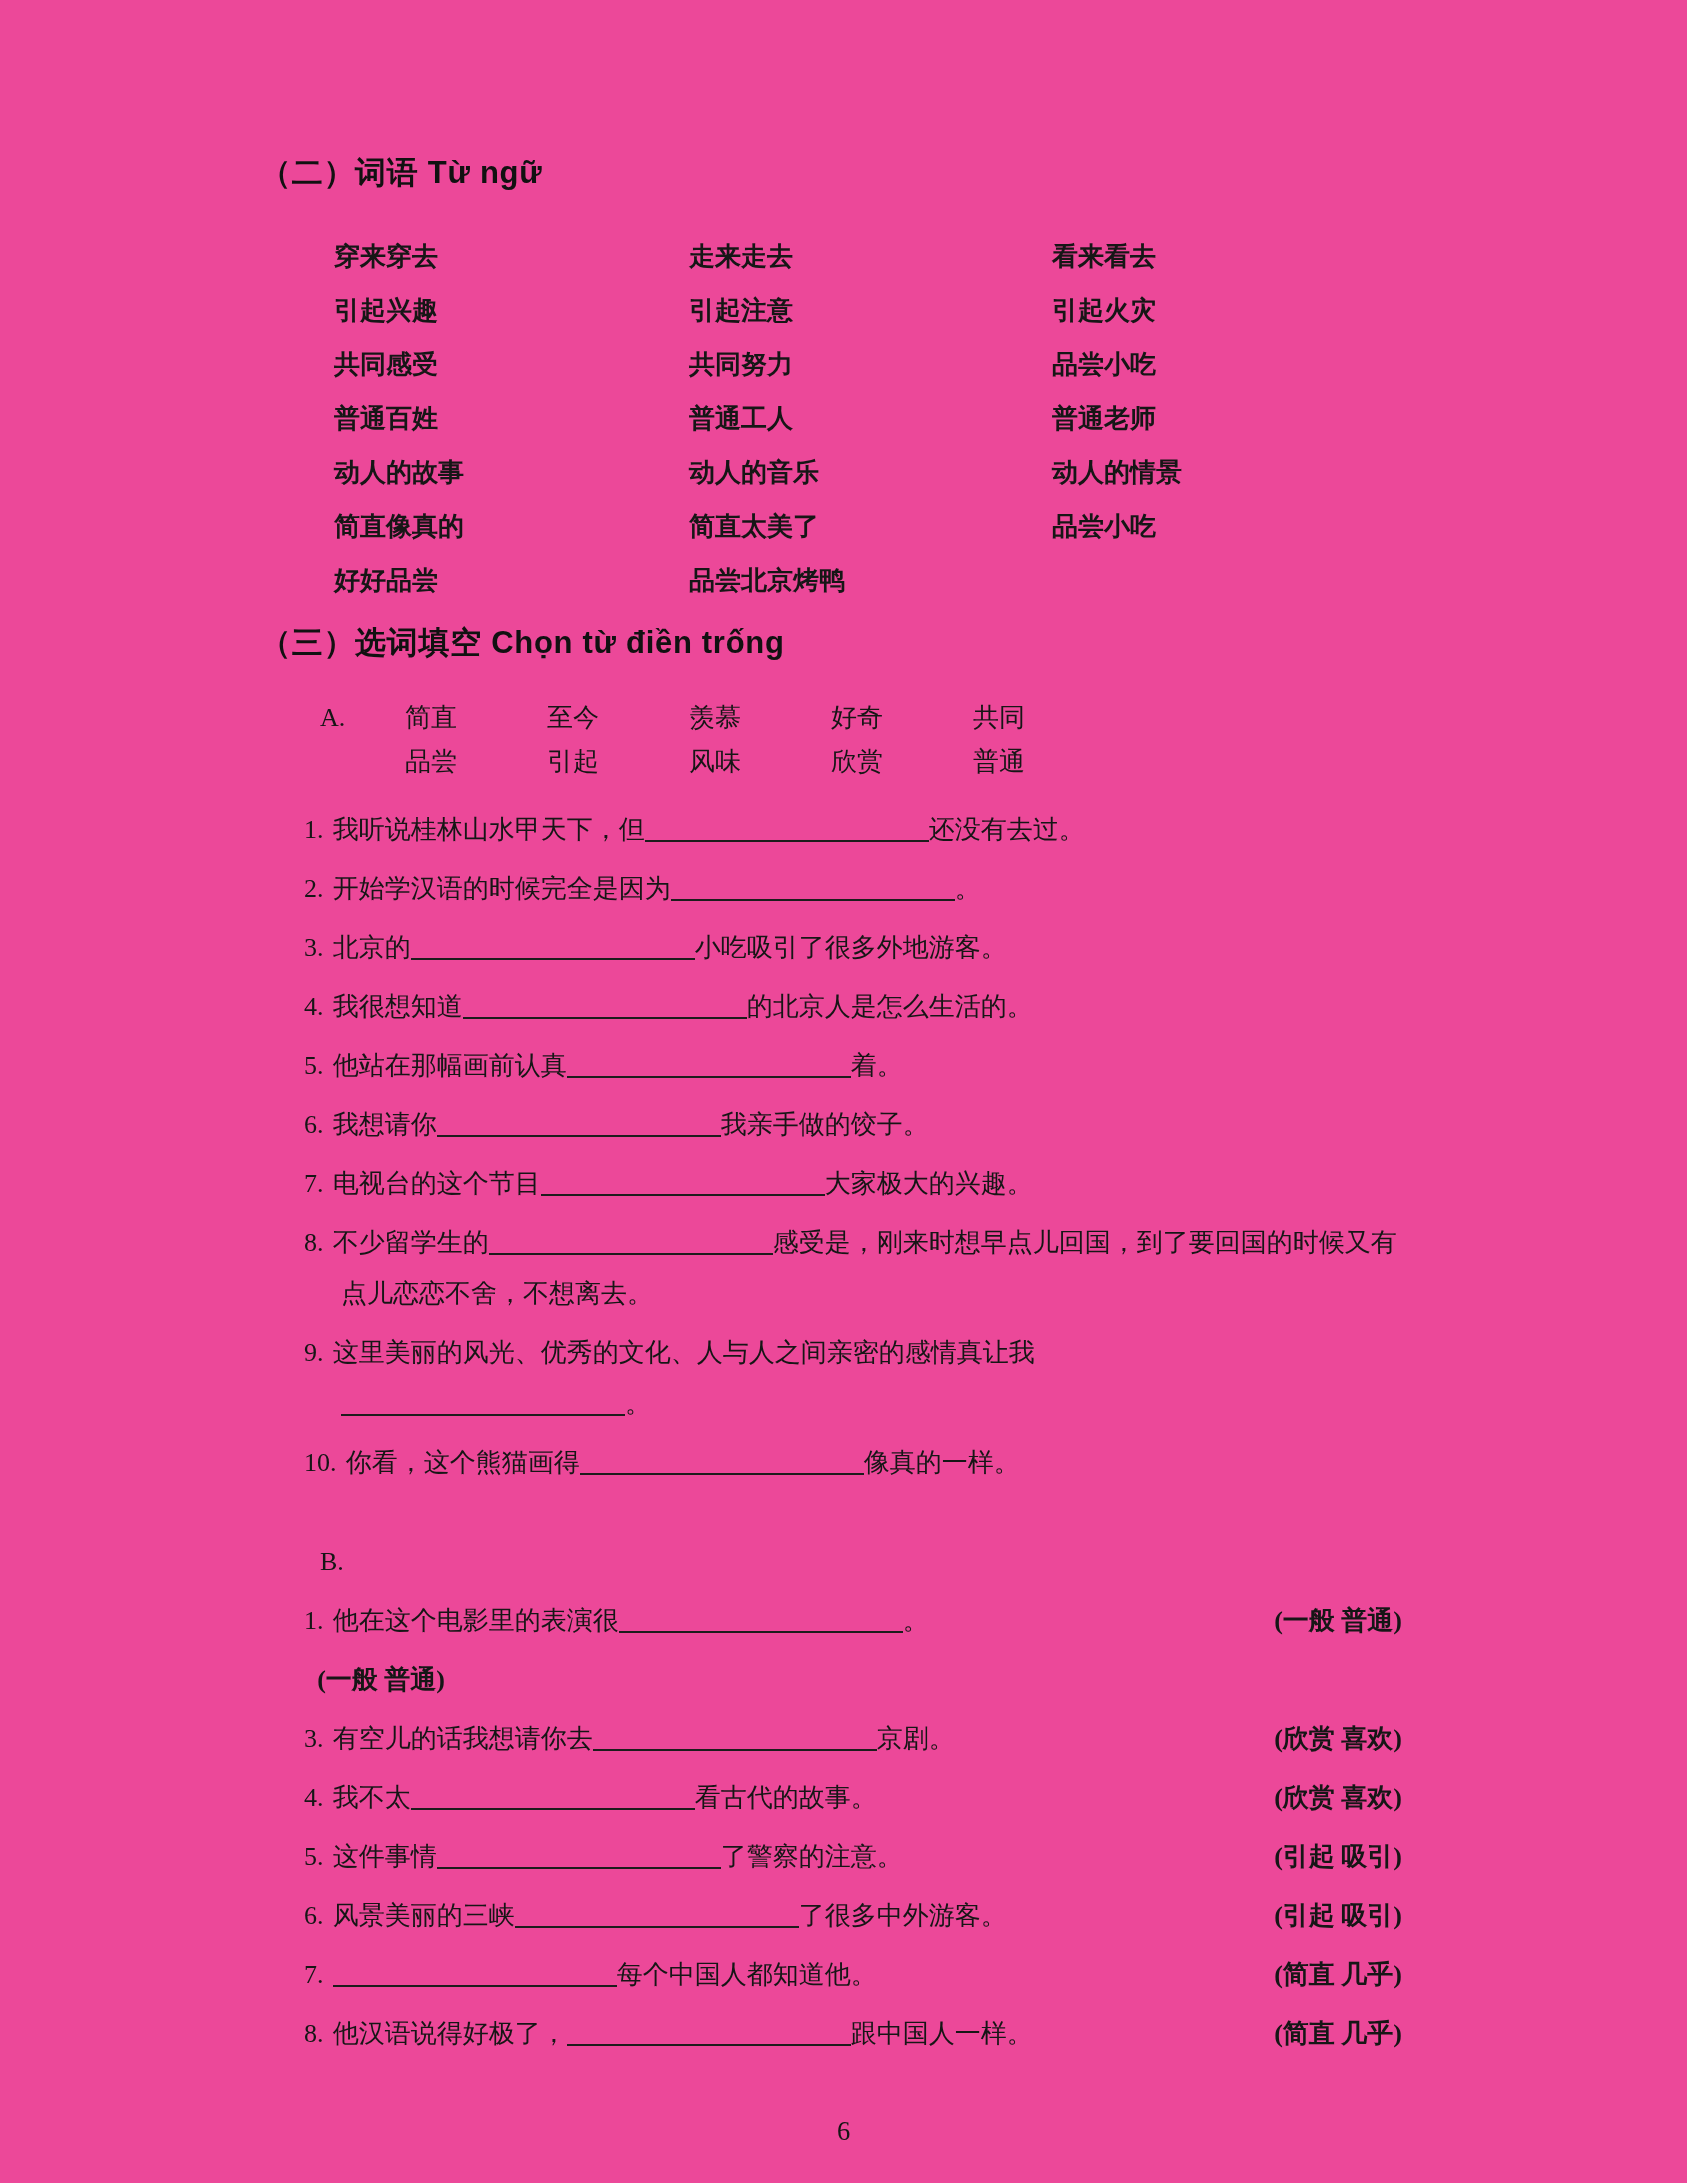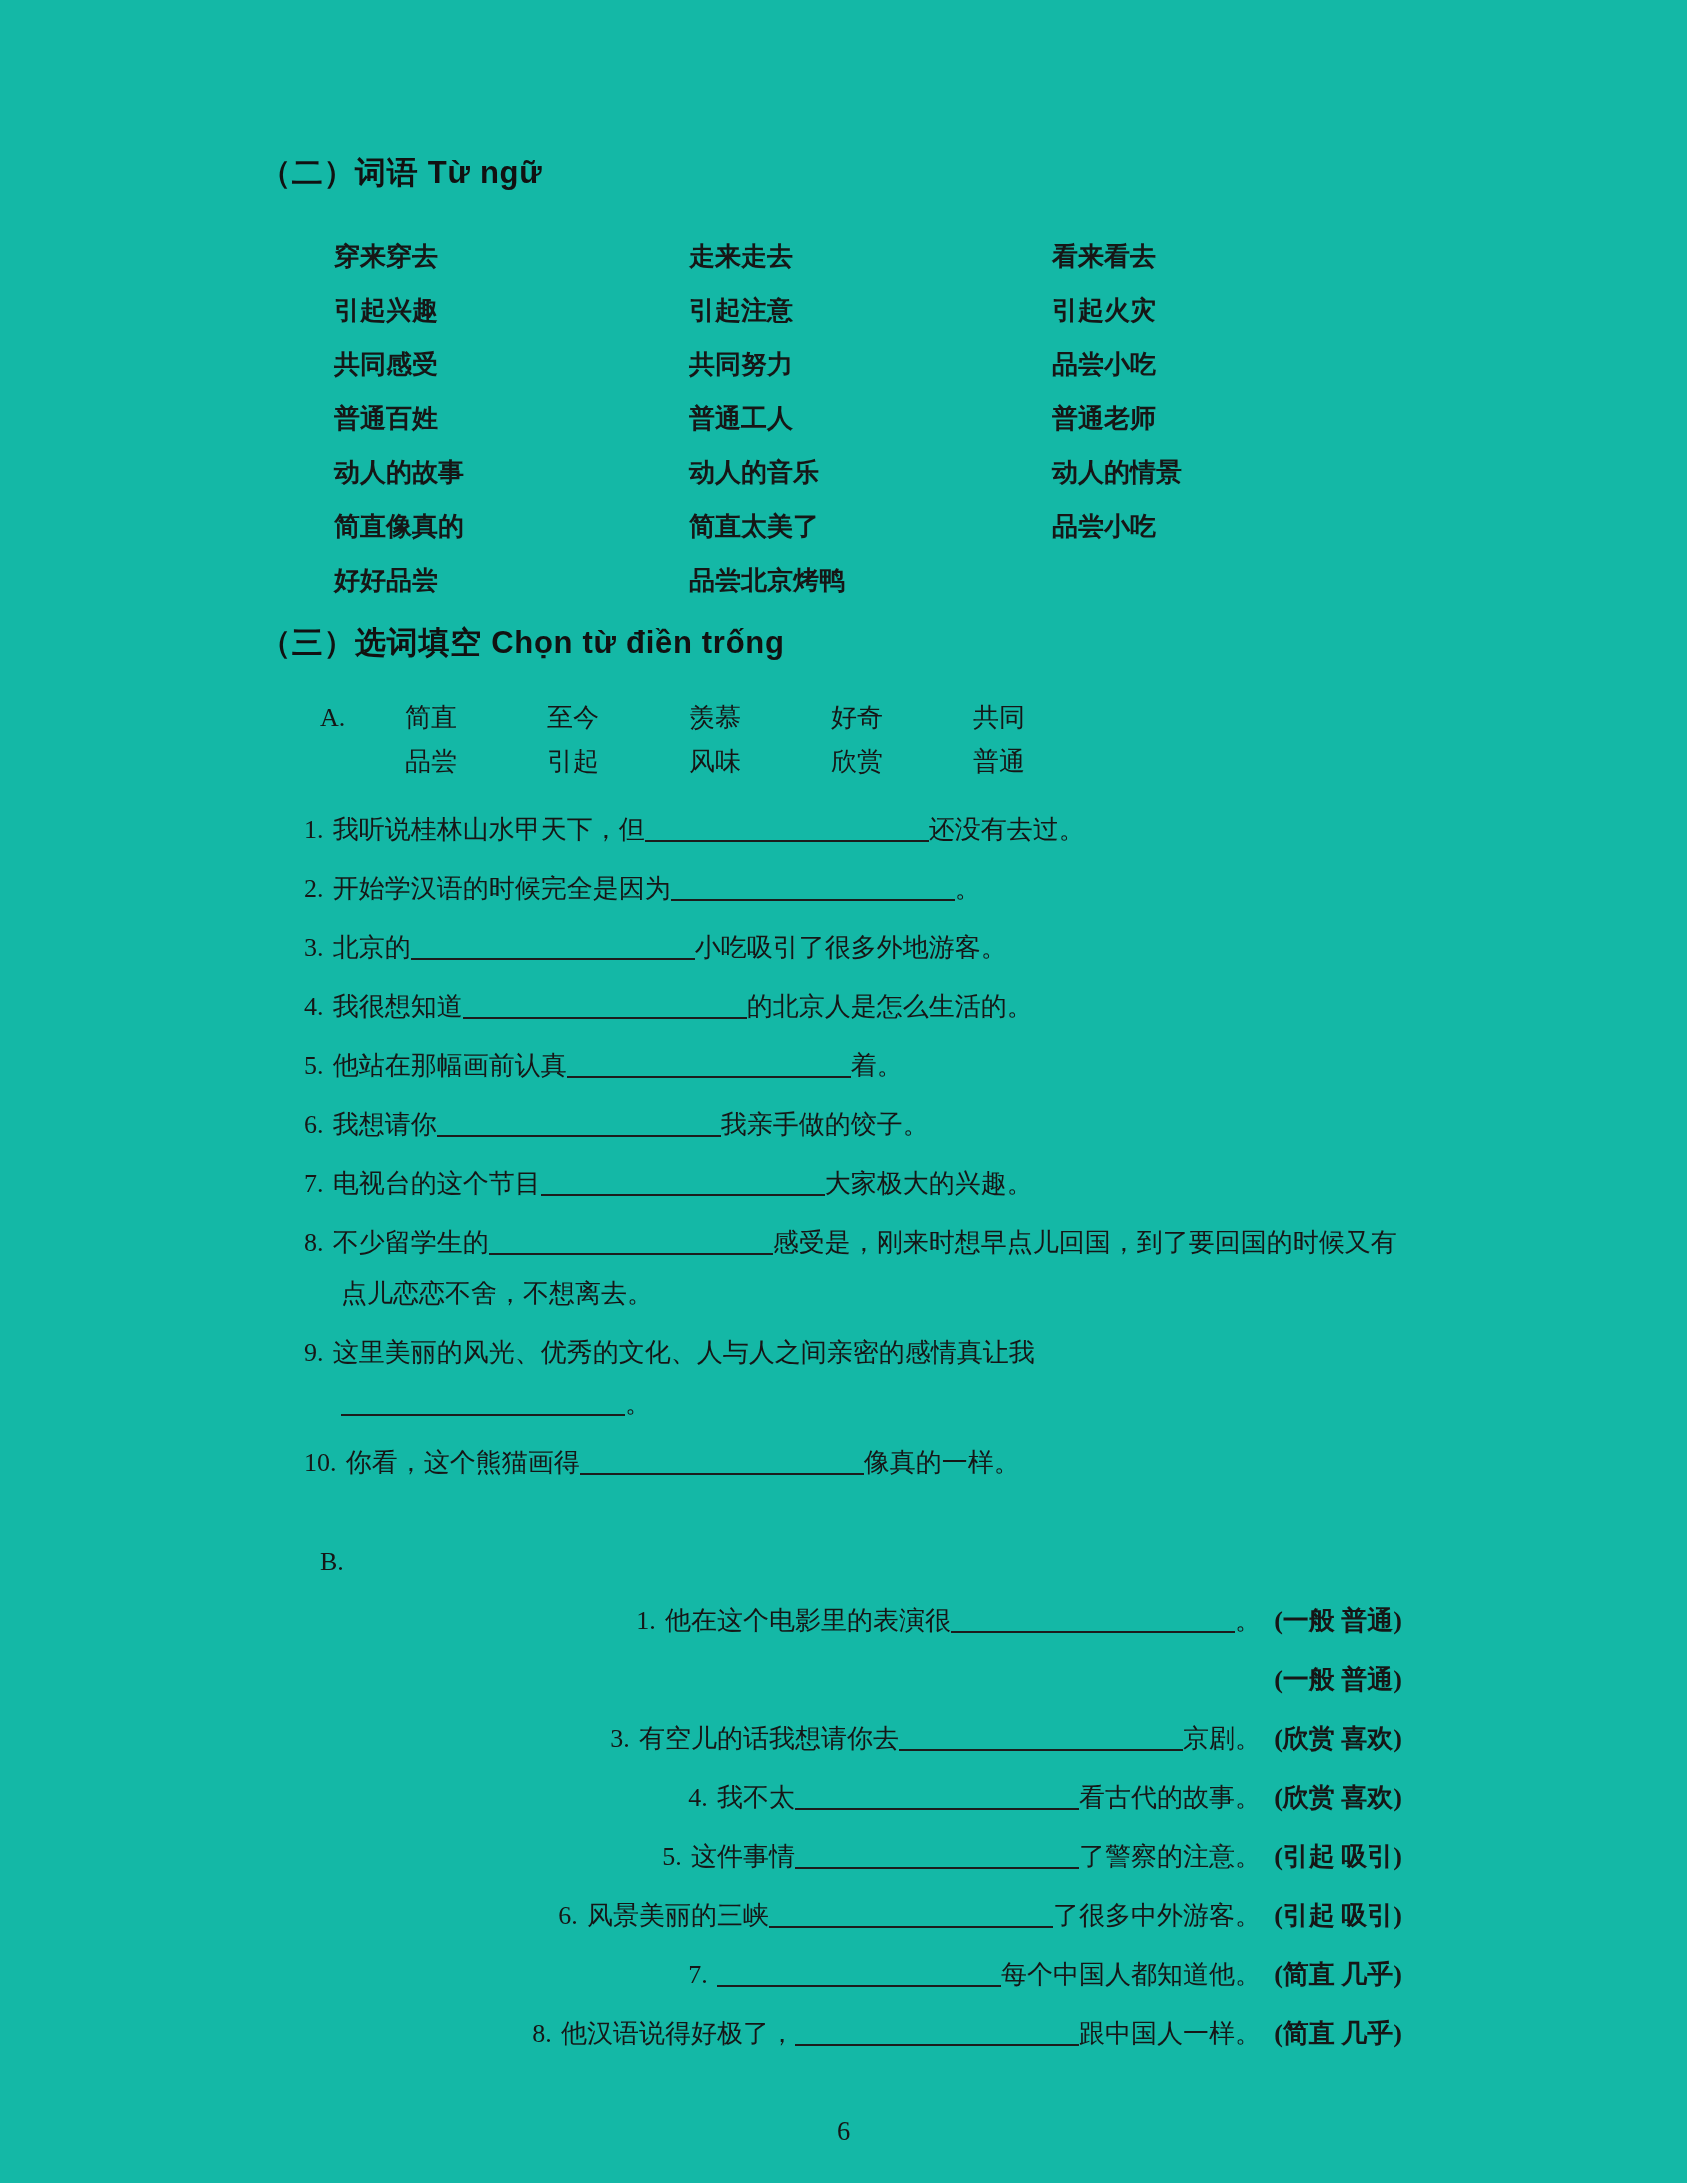--- a/index.html
+++ b/index.html
@@ -1,20 +1,20 @@
 <!DOCTYPE html>
 <html style="font-size:10.6px"><head>
 <meta charset="utf-8">
 <style>
   * { margin:0; padding:0; box-sizing:border-box; }
   html,body { background:#ffffff; }
   .page {
     position:relative;
     width:1687px; height:2183px;
-    background:#14b8a6;
+    background:#ec4899;
     color:#161616;
     font-family:"Liberation Serif", serif;
     font-size:26px;
     overflow:hidden;
   }
   .content {
     position:absolute;
     left:260px; top:153px;
     width:1184px;
   }
@@ -50,21 +50,21 @@
   .items { margin-left:44px; width:1098px; }
   .item {
     line-height:51px;
     margin-bottom:8px;
     padding-left:37px;
     text-indent:-37px;
   }
   .item .num, .item-b .num { padding-right:9.3px; }
   .item-b {
     display:flex;
-    justify-content:flex-end;
+    justify-content:space-between;
     align-items:flex-start;
     line-height:51px;
     margin-bottom:8px;
   }
   .item-b .sentence { padding-left:37px; text-indent:-37px; }
   .item-b .options { white-space:nowrap; padding-left:13.2px;font-weight:bold; }
   .blank {
     display:inline-block;
     width:284px;
     height:6.6px;

